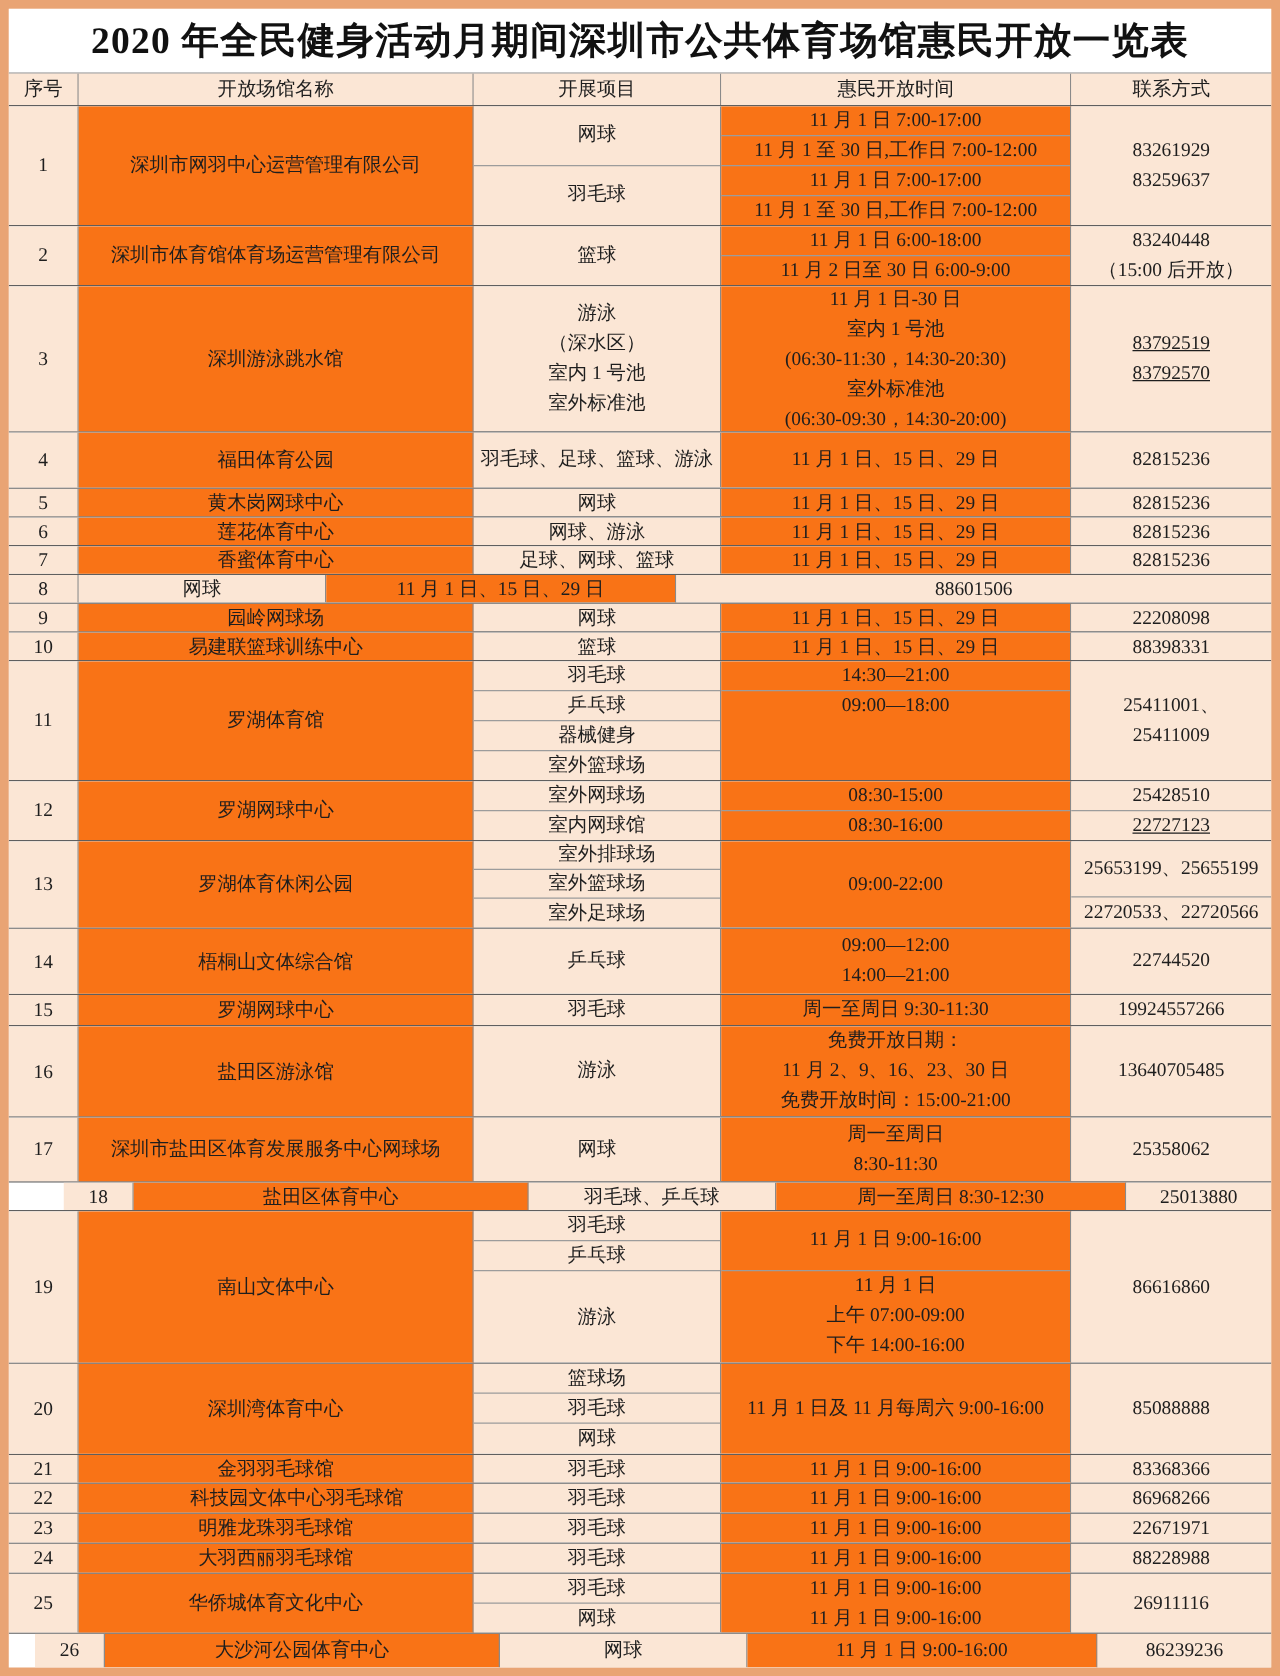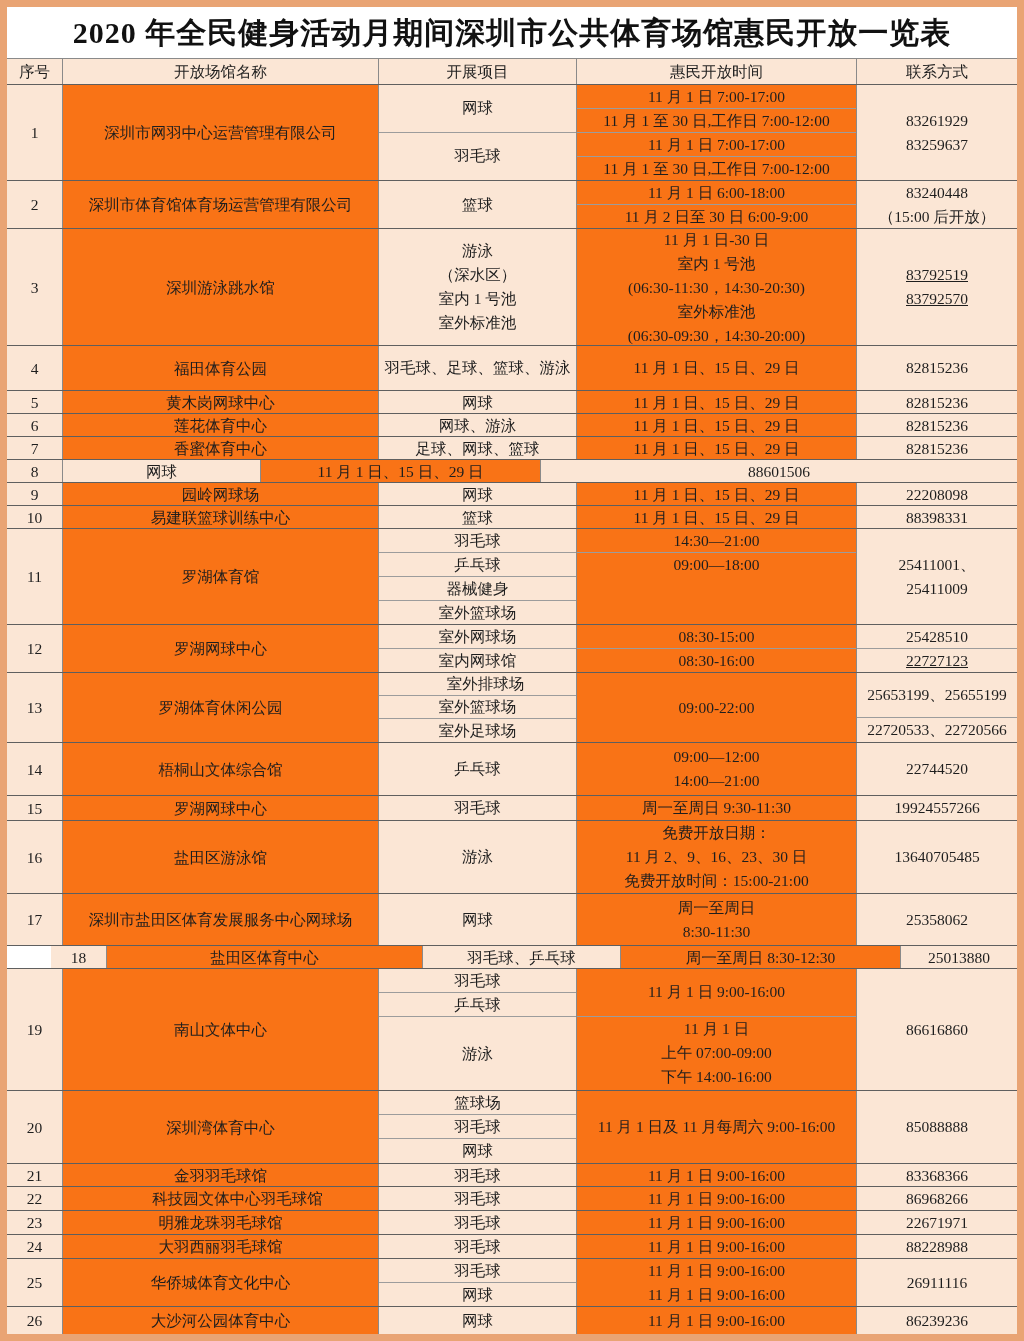--- a/index.html
+++ b/index.html
@@ -441,21 +441,21 @@
           <div class="cell sub" style="height: 24px;">网球</div>
         </div>
         <div class="stack c-time white">
           <div class="cell sub" style="height: 48px;">11 月 1 日 9:00-16:00
 11 月 1 日 9:00-16:00</div>
         </div>
         <div class="stack c-contact peach">
           <div class="cell sub" style="height: 48px;">26911116</div>
         </div>
       </div>
-      <div class="trow" style="height: 27px;">
+      <div class="trow" style="height: 27px; padding-left: 21px;">
         <div class="cell c-no peach" style="height: 27px;">26</div>
         <div class="cell c-venue white venue-pad" style="height: 27px;">大沙河公园体育中心</div>
         <div class="stack c-sport peach">
           <div class="cell sub" style="height: 27px;">网球</div>
         </div>
         <div class="stack c-time white">
           <div class="cell sub" style="height: 27px;">11 月 1 日 9:00-16:00</div>
         </div>
         <div class="stack c-contact peach">
           <div class="cell sub" style="height: 27px;">86239236</div>

